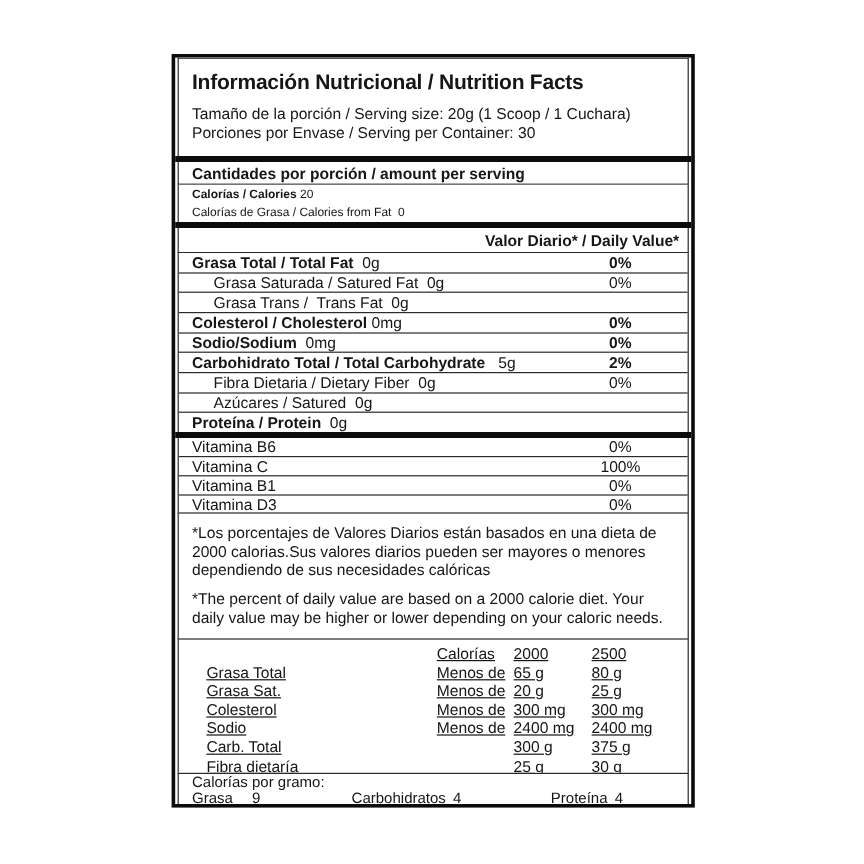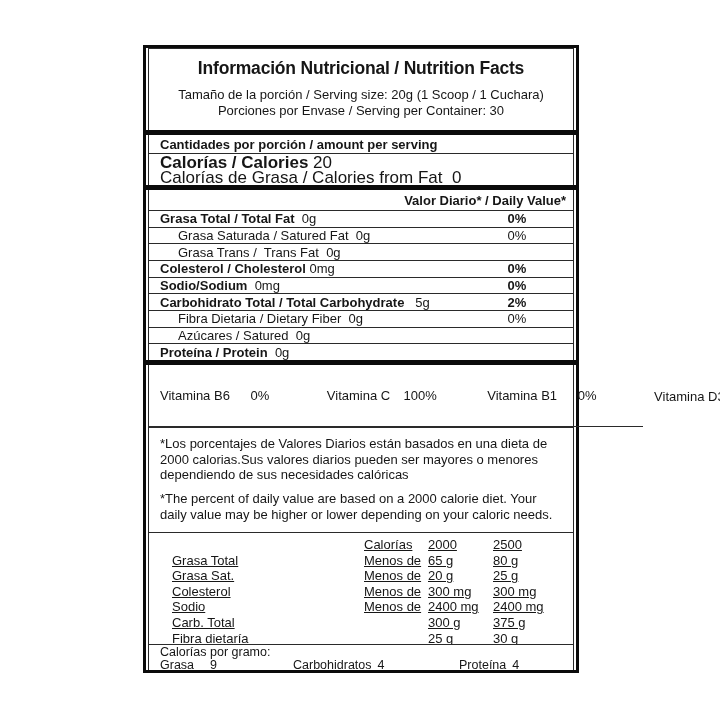--- a/index.html
+++ b/index.html
@@ -15,45 +15,45 @@
     border:3px solid #0b0b0b;
     background:#fff;
     padding:0 2px;
     display:flex; flex-direction:column;
   }
   .sec { border-left:1px solid #2a2a2a; border-right:1px solid #2a2a2a; background:#fff; }
   .thick-bar { height:5px; background:#0b0b0b; margin:0 -2px; flex:none; }
   .thin-bottom { border-bottom:1px solid #2a2a2a; }
 
   
-  .title-sec { height:82px; padding:9px 11px 0; border-top:1px solid #2a2a2a;text-align:center; }
+  .title-sec { height:82px; padding:9px 11px 0; border-top:1px solid #2a2a2a; }
   .title { font-size:17.5px; font-weight:bold; letter-spacing:-0.2px; margin-bottom:8px; white-space:nowrap; }
   .subline { font-size:13px; line-height:15.5px; }
 
   
   .aps { height:19px; font-size:13px; font-weight:bold; padding:2px 0 0 11px; }
 
   
-  .cal-sec { height:31px; padding:1px 0 0 11px; font-size:17px; line-height:15px; }
+  .cal-sec { height:31px; padding:1px 0 0 11px; font-size:10px; line-height:15px; }
   .cal-sec .b { font-weight:bold; }
 
   
   .dv-head { height:21px; font-size:13px; font-weight:bold; text-align:right; padding:3px 7px 0 0; }
 
   
   .nutrients { height:149px; display:flex; flex-direction:column; }
   .nrow { flex:1; display:flex; align-items:center; font-size:13px; border-bottom:1px solid #2a2a2a; }
   .nrow:last-child { border-bottom:none; }
   .nlabel { flex:1; padding-left:11px; white-space:pre; }
   .nrow.indent .nlabel { padding-left:29px; }
   .nrow.bold .nlabel .nm, .nrow.bold .dv { font-weight:bold; }
   .dv { width:60px; margin-right:26px; text-align:center; flex:none; }
 
   
-  .vitamins { height:62px; display:flex; flex-direction:row; }
+  .vitamins { height:62px; display:flex; flex-direction:column; }
   .vrow { flex:1; display:flex; align-items:center; font-size:13px; border-bottom:1px solid #2a2a2a; }
   .vrow:last-child { border-bottom:none; }
   .vrow .nlabel { padding-left:11px; }
 
   
   .foot-sec { height:105px; padding:8px 10px 0 11px; font-size:13px; line-height:15.7px; border-top:1px solid #2a2a2a; }
   .foot-sec p + p { margin-top:8px; }
 
   
   .ref-sec { height:112px; padding-top:4px; border-top:1px solid #2a2a2a; font-size:13px;text-decoration:underline; }

